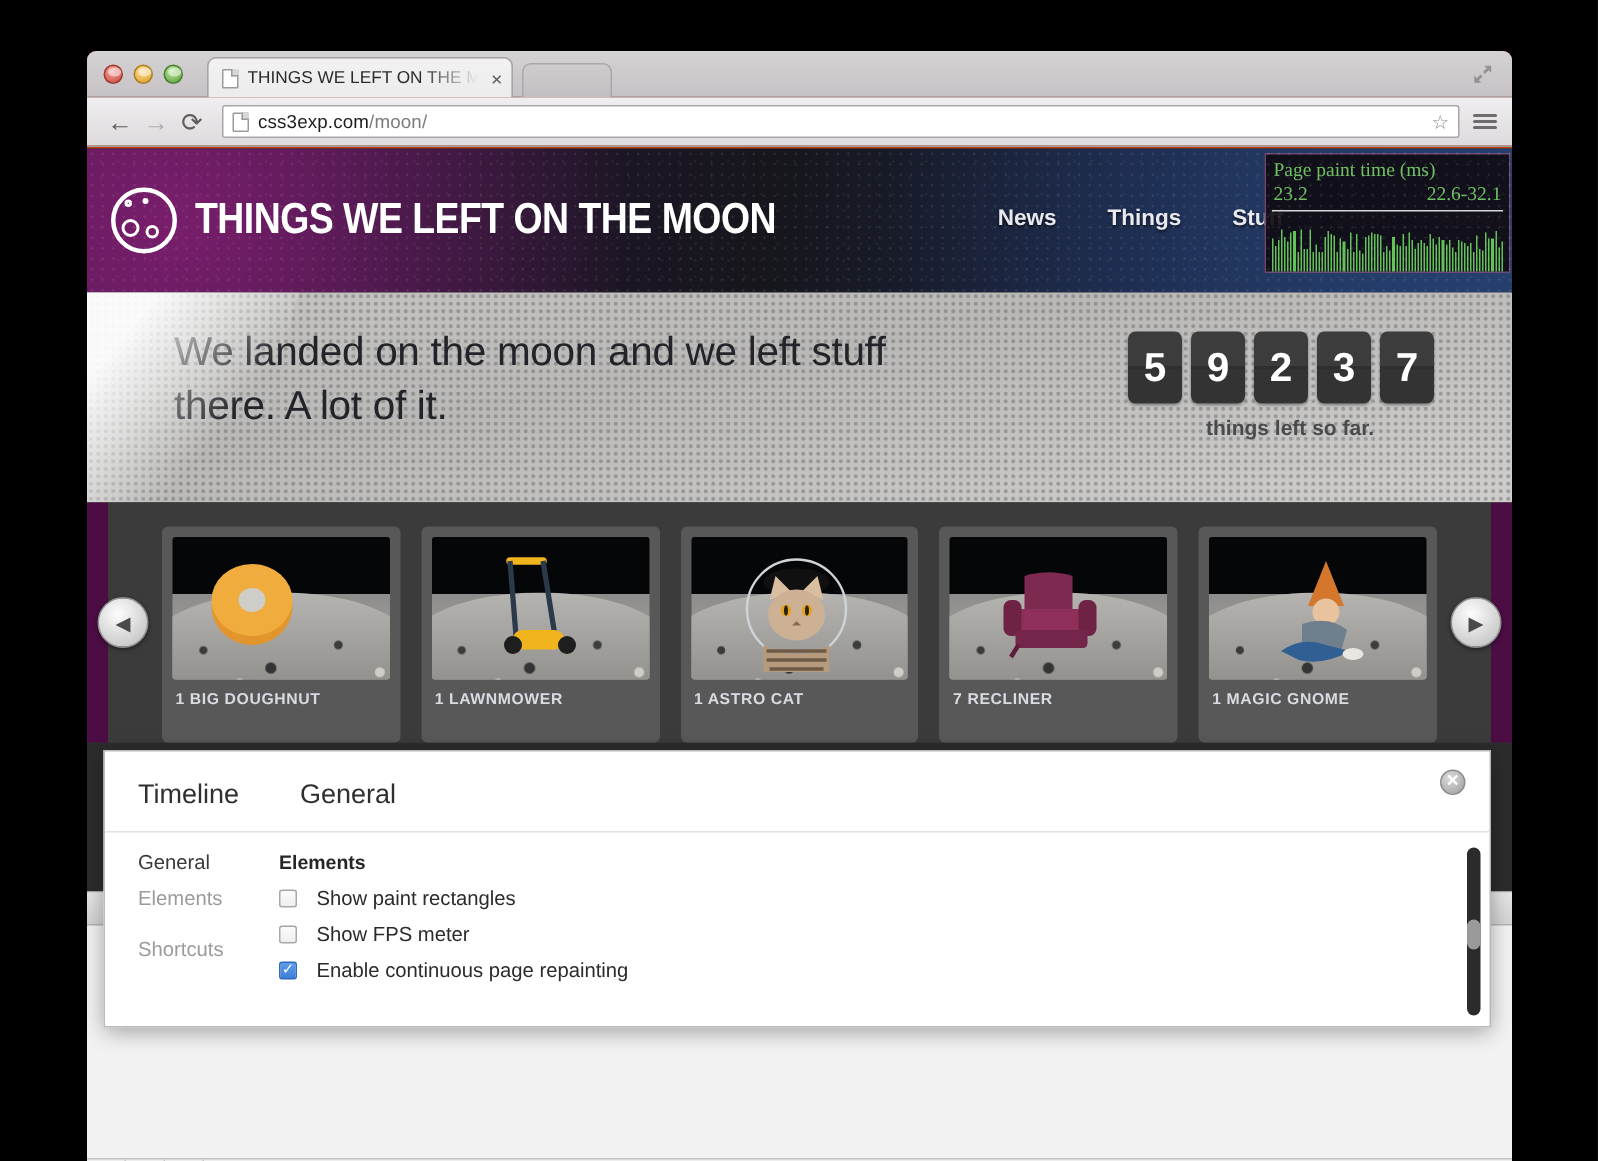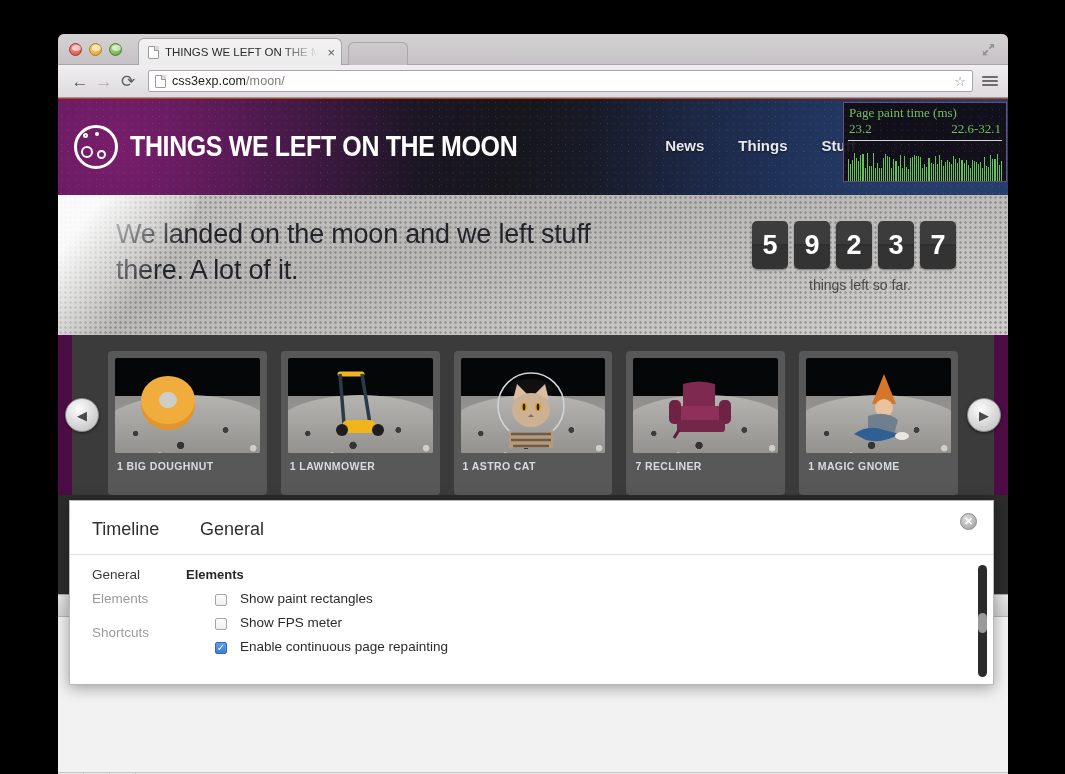--- a/index.html
+++ b/index.html
@@ -176,21 +176,21 @@
   #counter { position:absolute; right:52px; top:26px; display:flex; gap:6px; }
   .digit {
     width:36px; height:48px; border-radius:5px;
     background:linear-gradient(#3c3c3c 0 48%, #2e2e2e 48% 52%, #333 52% 100%);
     color:#fff; font-size:27px; font-weight:bold;
     display:flex; align-items:center; justify-content:center;
     box-shadow:0 1px 2px rgba(0,0,0,.4);
   }
   #counter-caption {
     position:absolute; right:52px; top:82px; width:192px; text-align:center;
-    font-size:14px; font-weight:normal; color:#4a4a4c;
+    font-size:14px; font-weight:bold; color:#4a4a4c;
   }
 
   
   #carousel { position:relative; height:160px; background:#3b3b3b; }
   #carousel::before{
     content:""; position:absolute; inset:0;
     background:linear-gradient(90deg,#4b0d44 0 14px,#3b3b3b 14px calc(100% - 14px),#4b0d44 calc(100% - 14px) 100%);
   }
   #cards { position:absolute; inset:0; display:flex; gap:14px; padding:16px 50px 0 50px; }
   .card {
@@ -269,21 +269,21 @@
     border:1px solid #8a8a8a; display:flex; align-items:center; justify-content:center;
     color:#fff; font-size:11px; font-weight:bold; line-height:1;
   }
   #dlg-body { display:flex; margin-top:14px; border-top:1px solid #e2e2e2; padding-top:12px; }
   #dlg-sidebar { width:108px; padding-left:22px; }
   #dlg-sidebar div { font-size:13.5px; color:#9b9b9b; margin-bottom:9px; }
   #dlg-sidebar div.active { color:#3a3a3a; }
   #dlg-sidebar div.spaced { margin-top:19px; }
   #dlg-content { flex:1 1 auto; padding-left:8px; }
   #rendering-label { font-size:13px; font-weight:bold; color:#262626; margin-bottom:9px; }
-  .opt { display:flex; align-items:flex-end; margin-bottom:9px;margin-left:29px; }
+  .opt { display:flex; align-items:center; margin-bottom:9px; }
   .cbox {
     width:12px; height:12px; border:1px solid #a7a7a7; border-radius:2px;
     background:linear-gradient(#fbfbfb,#efefef); flex:0 0 auto;
     display:flex; align-items:center; justify-content:center;
   }
   .cbox.checked {
     background:linear-gradient(#5e9bec,#3d7fd6); border-color:#2f6cba;
     color:#fff; font-size:10px; line-height:1;
   }
   .opt span.lbl { font-size:13.5px; color:#2b2b2b; margin-left:13px; }

